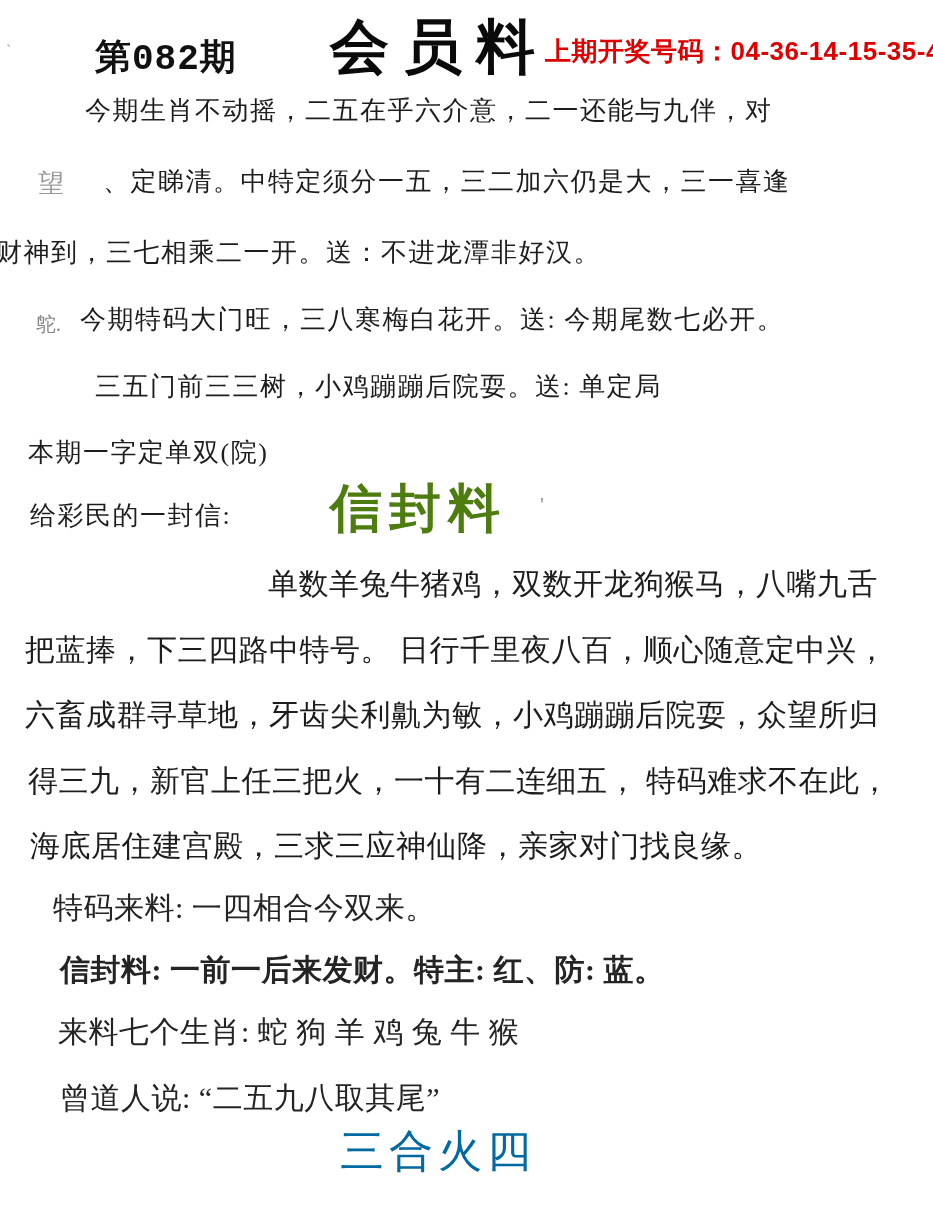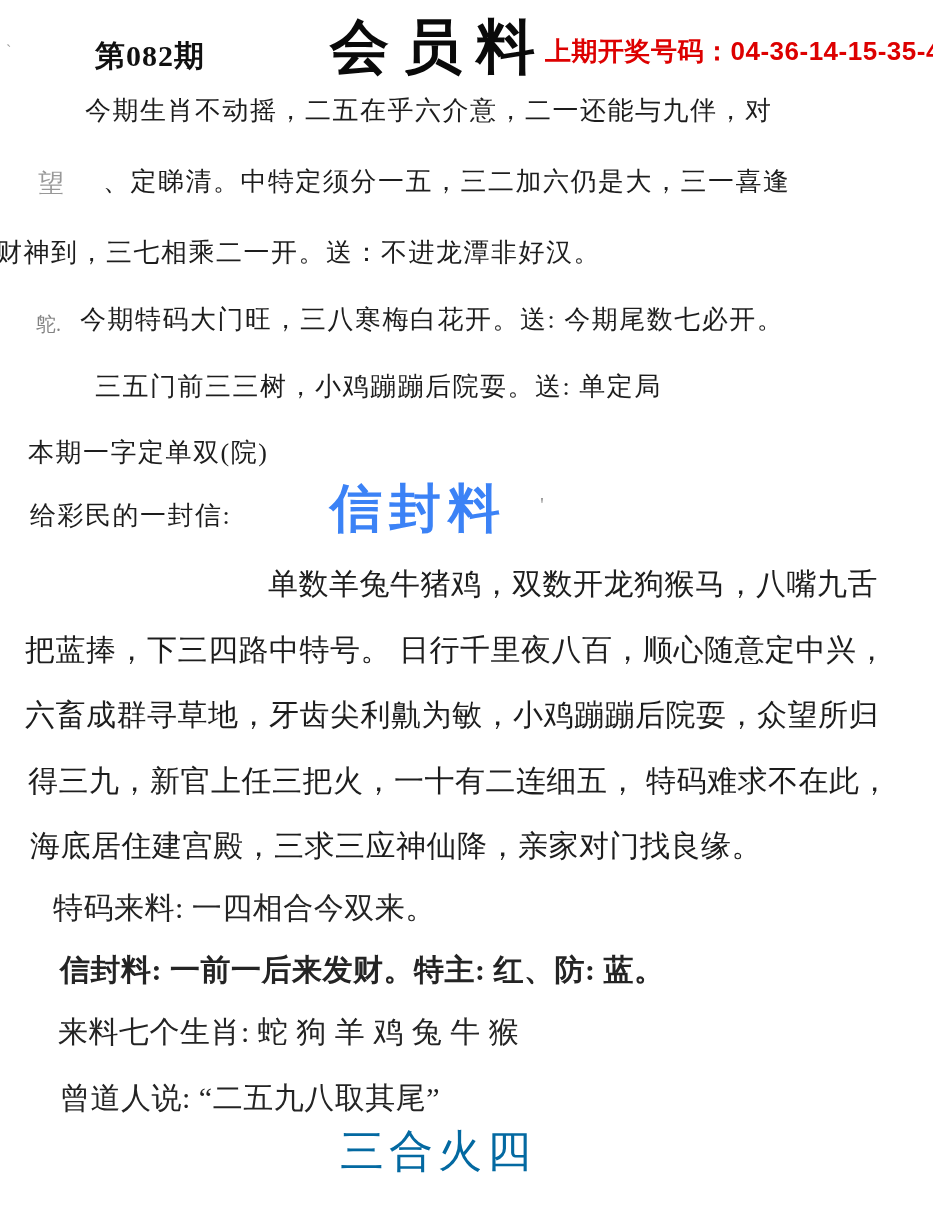--- a/index.html
+++ b/index.html
@@ -12,37 +12,37 @@
     color:#1d1d1d;
   }
   .ln{
     position:absolute;
     white-space:nowrap;
     font-size:26px;
     letter-spacing:1.5px;
     line-height:1.2;
   }
   .issue{
-    font-family:Liberation Serif, serif;
+    font-family:Liberation Mono, monospace;
     font-weight:bold;
-    font-size:30px;
+    font-size:36px;
     letter-spacing:1px;
     color:#111;
   }
   .main-title{
     font-weight:bold;
     font-size:59px;
     letter-spacing:14px;
     color:#0a0a0a;
   }
   .sub-title{
     font-weight:bold;
     font-size:52px;
     letter-spacing:7px;
-    color:#3b82f6;
+    color:#4d7c0f;
   }
   .red-info{
     font-family:"Liberation Sans", sans-serif;
     font-weight:bold;
     font-size:26px;
     letter-spacing:0.5px;
   }
   .letter-ln{font-size:30px;letter-spacing:0.5px;}
   .tip-ln{font-size:30px;letter-spacing:0.5px;color:#242424;}
   .footer-ln{font-size:44px;letter-spacing:5px;color:#0369a1;}

